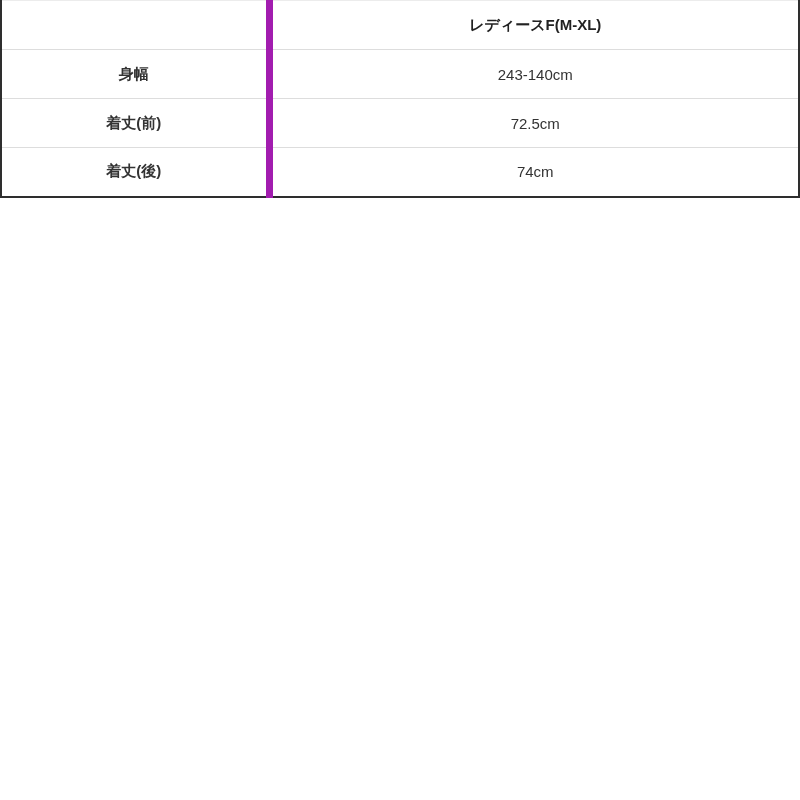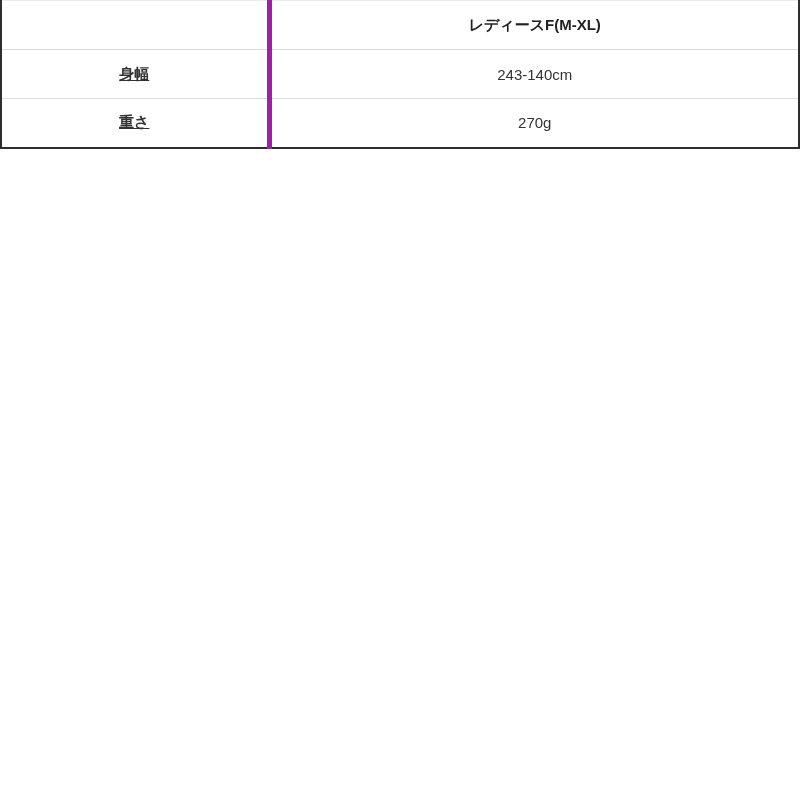--- a/index.html
+++ b/index.html
@@ -24,22 +24,21 @@
     height: 49px;
     text-align: center;
     vertical-align: middle;
     font-size: 15px;
     color: #333333;
     overflow: hidden;
     white-space: nowrap;
   }
   .size-table .label-col {
     width: 268px;
-    border-right: 5px solid #a21caf;
-    text-decoration: underline;
+    border-right: 7px solid #a21caf;
   }
   .size-table thead th {
     font-weight: bold;
     color: #222222;
   }
   .size-table tbody tr th,
   .size-table tbody tr td {
     border-top: 1px solid #dddddd;
   }
 </style>
@@ -52,17 +51,21 @@
       <th class="label-col"></th>
       <th class="value-col">レディースF(M-XL)</th>
     </tr>
   </thead>
   <tbody>
     <tr>
       <th class="label-col">身幅</th>
       <td>243-140cm</td>
     </tr>
     <tr>
-      <th class="label-col">重さ</th>
-      <td>270g</td>
+      <th class="label-col">着丈(前)</th>
+      <td>72.5cm</td>
+    </tr>
+    <tr>
+      <th class="label-col">着丈(後)</th>
+      <td>74cm</td>
     </tr>
   </tbody>
 </table>
 
 </body></html>

